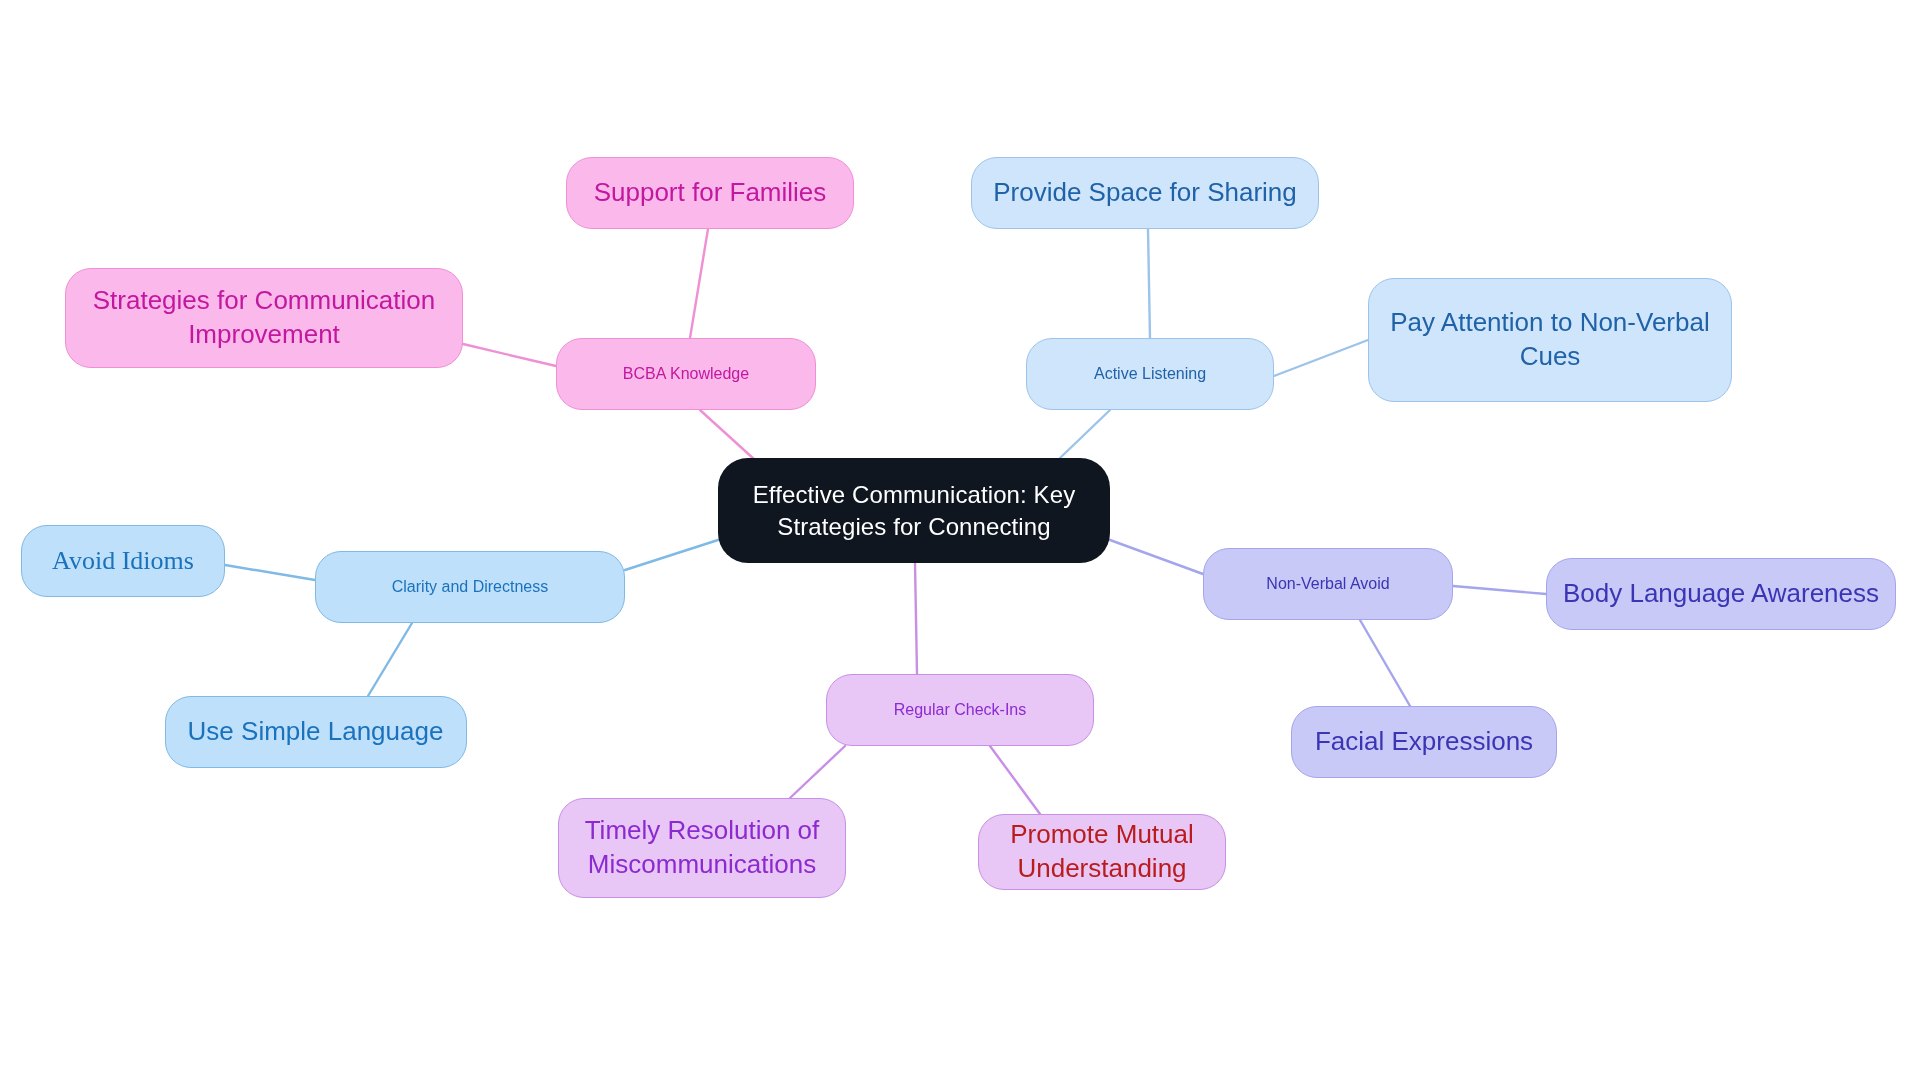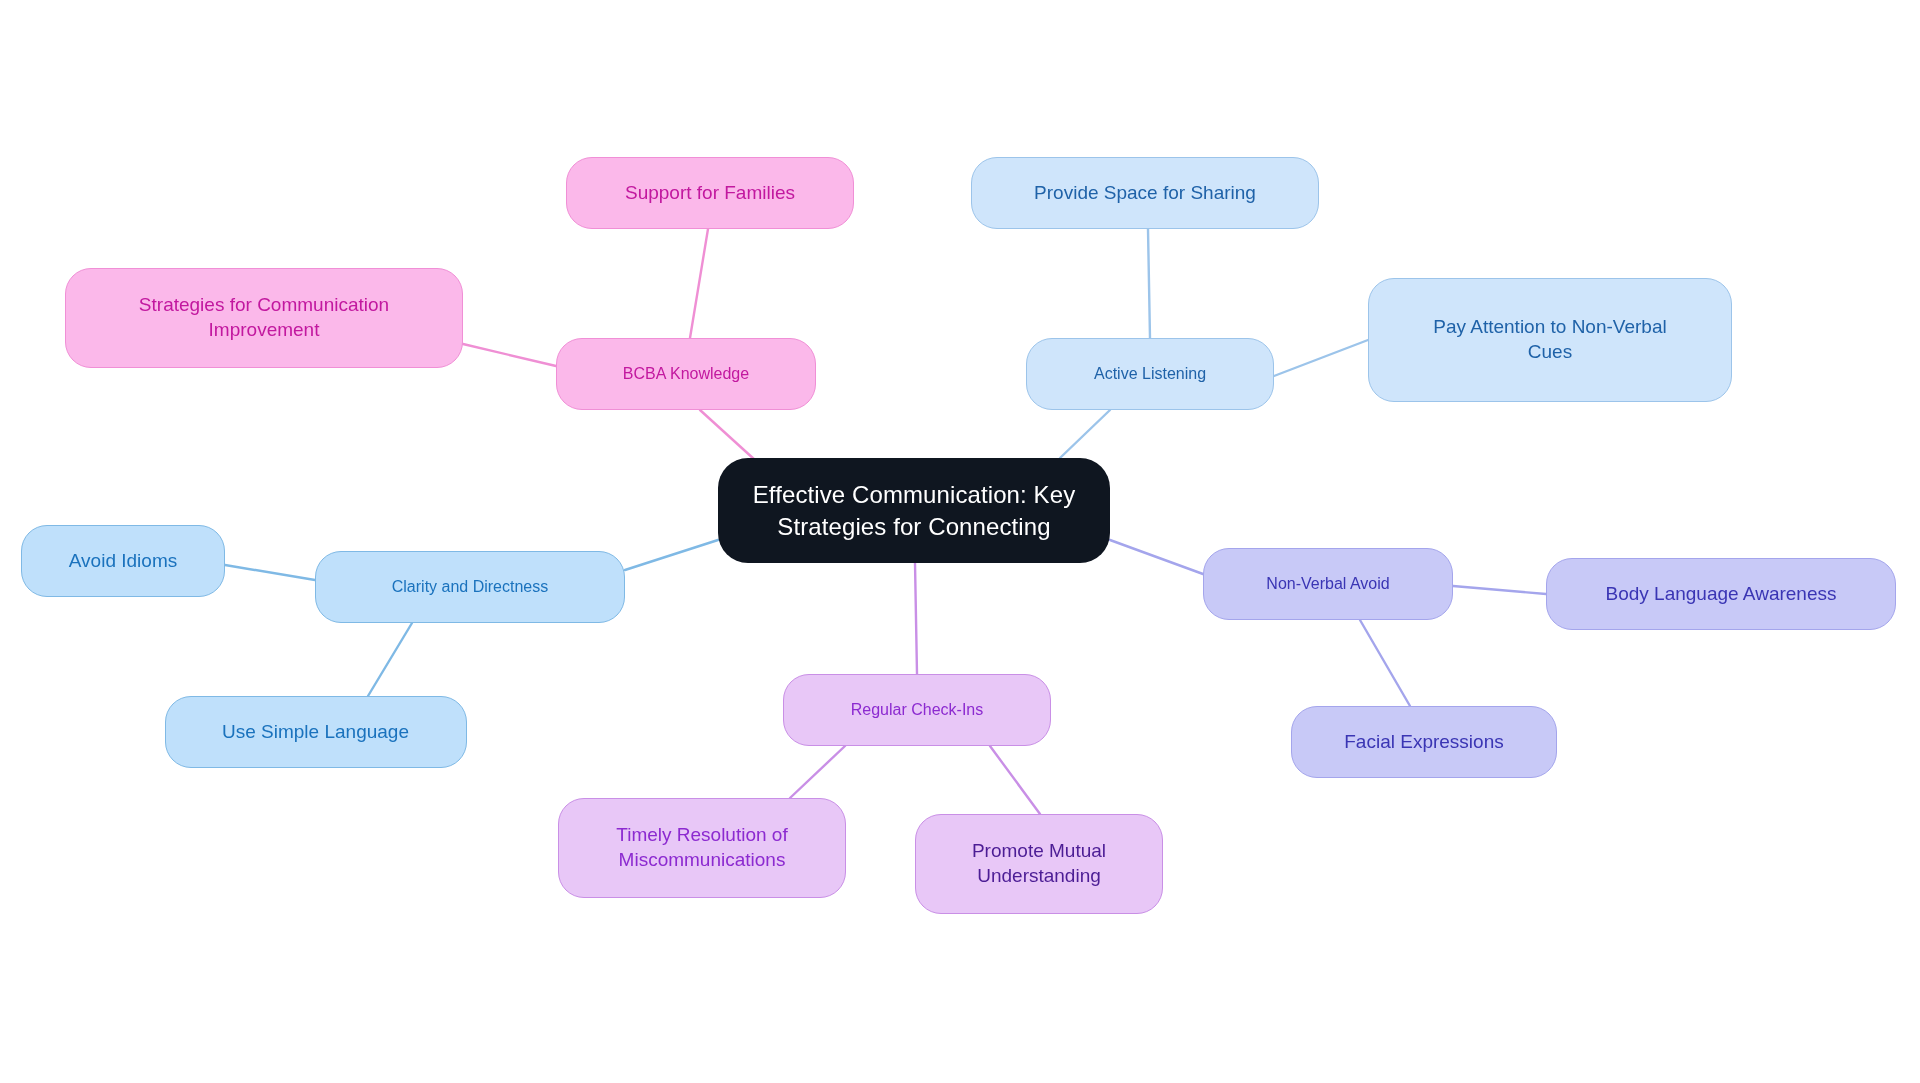--- a/index.html
+++ b/index.html
@@ -40,21 +40,21 @@
   .node.root {
     border-radius: 30px;
     border: none;
     font-size: 24px;
     letter-spacing: 0.1px;
   }
   .node.branch {
     font-size: 16px;
   }
   .node.leaf {
-    font-size: 19px;
+    font-size: 26px;
   }
 </style>
 </head>
 <body>
 
 <div id="canvas">
   <svg id="edges" viewBox="0 0 1920 1083">
       <line x1="755" y1="460" x2="700" y2="410" stroke="#ef8fd4" stroke-width="2.4" stroke-linecap="round"></line>
       <line x1="690" y1="338" x2="708" y2="229" stroke="#ef8fd4" stroke-width="2.4" stroke-linecap="round"></line>
       <line x1="556" y1="366" x2="463" y2="344" stroke="#ef8fd4" stroke-width="2.4" stroke-linecap="round"></line>
@@ -78,22 +78,22 @@
       <div class="node leaf" style="left: 566px; top: 157px; width: 288px; height: 72px; background: rgb(251, 184, 234); color: rgb(194, 24, 159); border-color: rgb(240, 143, 214);">Support for Families</div>
       <div class="node leaf" style="left: 65px; top: 268px; width: 398px; height: 100px; background: rgb(251, 184, 234); color: rgb(194, 24, 159); border-color: rgb(240, 143, 214);">Strategies for Communication
 Improvement</div>
       <div class="node branch" style="left: 1026px; top: 338px; width: 248px; height: 72px; background: rgb(207, 229, 251); color: rgb(31, 98, 168); border-color: rgb(156, 196, 234);">Active Listening</div>
       <div class="node leaf" style="left: 971px; top: 157px; width: 348px; height: 72px; background: rgb(207, 229, 251); color: rgb(31, 98, 168); border-color: rgb(156, 196, 234);">Provide Space for Sharing</div>
       <div class="node leaf" style="left: 1368px; top: 278px; width: 364px; height: 124px; background: rgb(207, 229, 251); color: rgb(31, 98, 168); border-color: rgb(156, 196, 234);">Pay Attention to Non-Verbal
 Cues</div>
       <div class="node branch" style="left: 1203px; top: 548px; width: 250px; height: 72px; background: rgb(200, 201, 247); color: rgb(58, 53, 180); border-color: rgb(164, 165, 236);">Non-Verbal Avoid</div>
       <div class="node leaf" style="left: 1546px; top: 558px; width: 350px; height: 72px; background: rgb(200, 201, 247); color: rgb(58, 53, 180); border-color: rgb(164, 165, 236);">Body Language Awareness</div>
       <div class="node leaf" style="left: 1291px; top: 706px; width: 266px; height: 72px; background: rgb(200, 201, 247); color: rgb(58, 53, 180); border-color: rgb(164, 165, 236);">Facial Expressions</div>
-      <div class="node branch" style="left: 783px; top: 674px; width: 268px; height: 72px; background: rgb(232, 199, 247); color: rgb(140, 42, 208); border-color: rgb(201, 143, 230);">Regular Check-Ins</div>
+      <div class="node branch" style="left: 826px; top: 674px; width: 268px; height: 72px; background: rgb(232, 199, 247); color: rgb(140, 42, 208); border-color: rgb(201, 143, 230);">Regular Check-Ins</div>
       <div class="node leaf" style="left: 558px; top: 798px; width: 288px; height: 100px; background: rgb(232, 199, 247); color: rgb(140, 42, 208); border-color: rgb(201, 143, 230);">Timely Resolution of
 Miscommunications</div>
-      <div class="node leaf" style="left: 915px; top: 814px; width: 248px; height: 100px; background: rgb(232, 199, 247); color: #4c1d95; border-color: rgb(201, 143, 230);">Promote Mutual
+      <div class="node leaf" style="left: 978px; top: 814px; width: 248px; height: 76px; background: rgb(232, 199, 247); color: #b91c1c; border-color: rgb(201, 143, 230);">Promote Mutual
 Understanding</div>
       <div class="node branch" style="left: 315px; top: 551px; width: 310px; height: 72px; background: rgb(191, 224, 251); color: rgb(26, 114, 189); border-color: rgb(127, 185, 229);">Clarity and Directness</div>
-      <div class="node leaf" style="left: 21px; top: 525px; width: 204px; height: 72px; background: rgb(191, 224, 251); color: rgb(26, 114, 189); border-color: rgb(127, 185, 229);">Avoid Idioms</div>
+      <div class="node leaf" style="left: 21px; top: 525px; width: 204px; height: 72px; background: rgb(191, 224, 251); color: rgb(26, 114, 189); border-color: rgb(127, 185, 229); font-family: Liberation Serif, serif;">Avoid Idioms</div>
       <div class="node leaf" style="left: 165px; top: 696px; width: 302px; height: 72px; background: rgb(191, 224, 251); color: rgb(26, 114, 189); border-color: rgb(127, 185, 229); padding-left: 9px;">Use Simple Language</div>
     </div>
 </div>
 
 </body></html>

